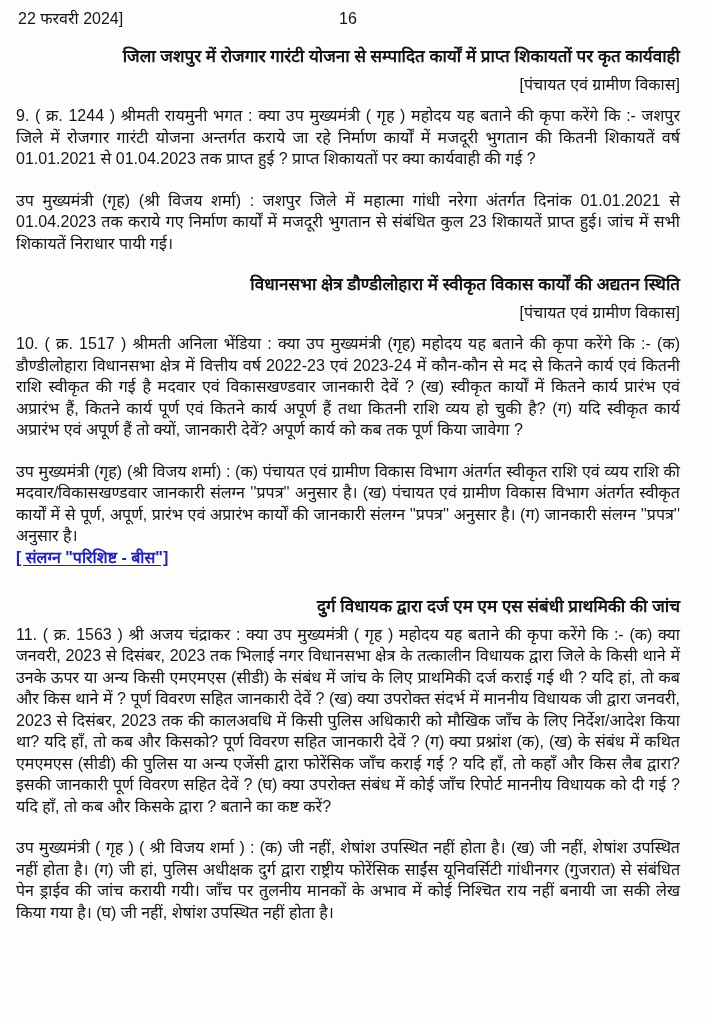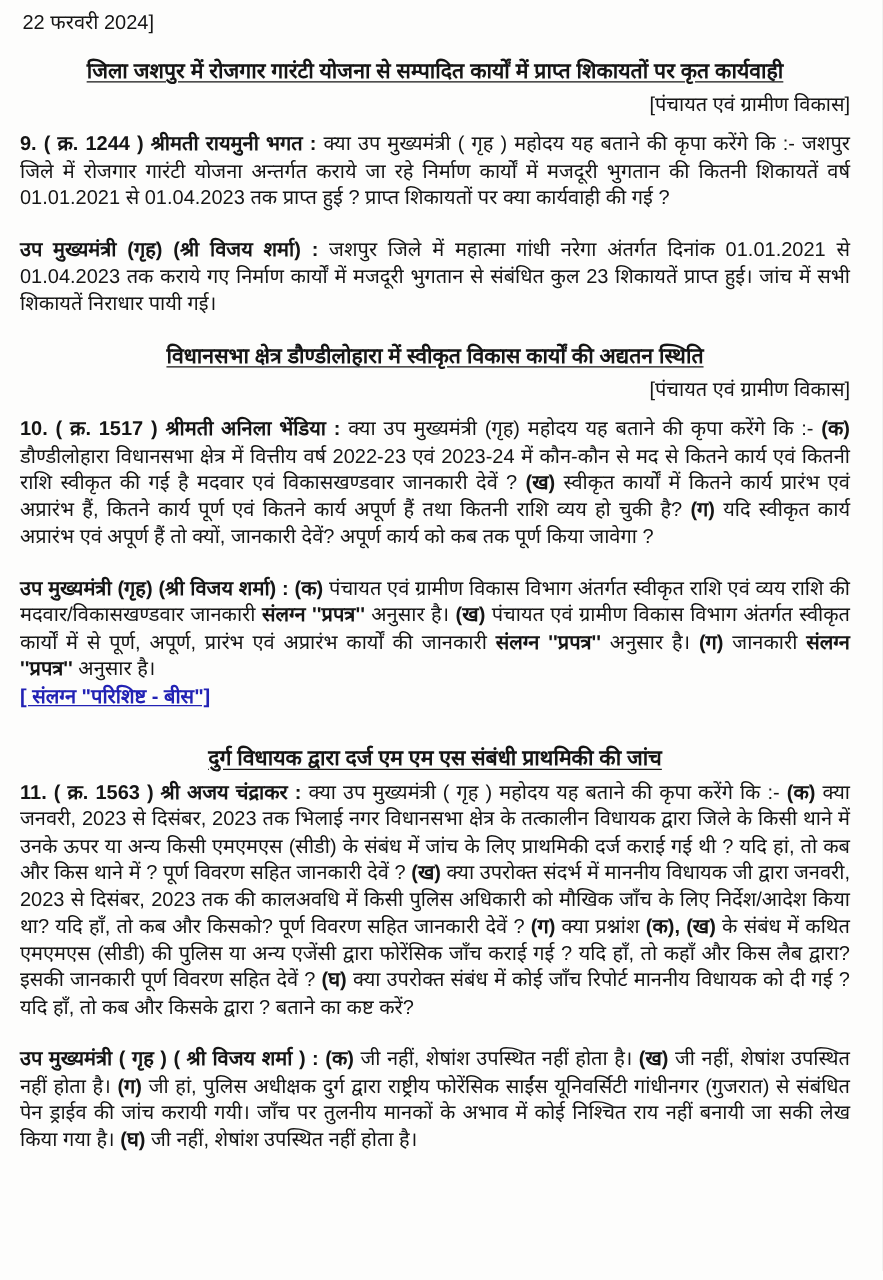--- a/index.html
+++ b/index.html
@@ -34,55 +34,55 @@
   }
   .page-header .page-num {
     position: absolute;
     left: 0;
     right: 0;
     top: 0;
     text-align: center;
     font-size: 16px;
   }
   .section-title {
-    text-align: center;
+    text-align: right;
     font-weight: bold;
     font-size: 17px;
-    text-decoration: underline;
     text-underline-offset: 3px;
     margin: 14px 0 6px 0;
   }
   .dept {
     text-align: right;
     font-size: 16px;
     margin: 4px 0 10px 0;
   }
   .para {
     text-align: justify;
     margin: 0 0 20px 0;
   }
-  .para b { font-weight: bold; }
+  .para b { font-weight: normal; }
   .answer { margin-top: 2px; }
   .appendix-link {
     display: inline-block;
     color: #2222b4;
     font-weight: bold;
     text-decoration: underline;
     text-underline-offset: 2px;
     margin: -14px 0 16px 0;
     cursor: pointer;
   }
 </style>
 </head>
 <body>
 
 <div class="page">
 
   <div class="page-header">
     <span class="date">22 फरवरी 2024]</span>
+    <span class="page-num">16</span>
   </div>
 
   <div>
     <div class="section-title">जिला जशपुर में रोजगार गारंटी योजना से सम्पादित कार्यों में प्राप्त शिकायतों पर कृत कार्यवाही</div>
     <div class="dept">[पंचायत एवं ग्रामीण विकास]</div>
     <p class="para question"><b>9. ( क्र. 1244 ) श्रीमती रायमुनी भगत : </b><span>क्या उप मुख्यमंत्री ( गृह ) महोदय यह बताने की कृपा करेंगे कि :- जशपुर जिले में रोजगार गारंटी योजना अन्तर्गत कराये जा रहे निर्माण कार्यों में मजदूरी भुगतान की कितनी शिकायतें वर्ष 01.01.2021 से 01.04.2023 तक प्राप्त हुई ? प्राप्त शिकायतों पर क्या कार्यवाही की गई ?</span></p>
     <p class="para answer"><b>उप मुख्यमंत्री (गृह) (श्री विजय शर्मा) : </b><span>जशपुर जिले में महात्मा गांधी नरेगा अंतर्गत दिनांक 01.01.2021 से 01.04.2023 तक कराये गए निर्माण कार्यों में मजदूरी भुगतान से संबंधित कुल 23 शिकायतें प्राप्त हुई। जांच में सभी शिकायतें निराधार पायी गई।</span></p>
   </div>
 
   <div>

